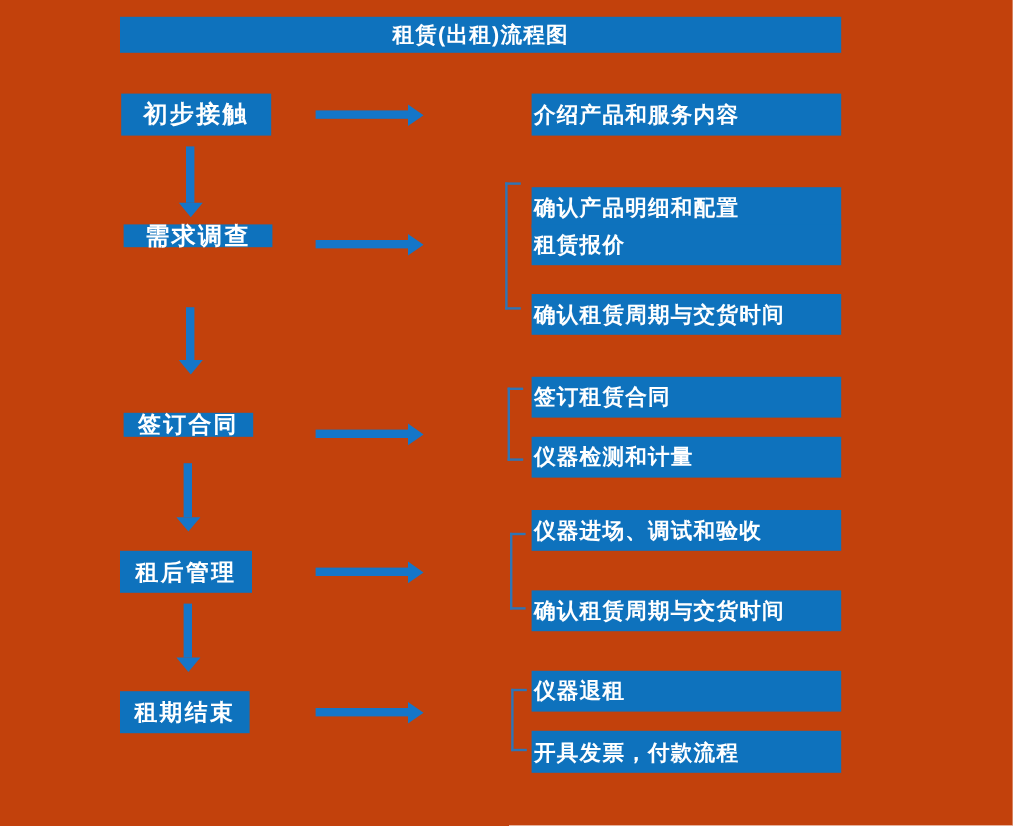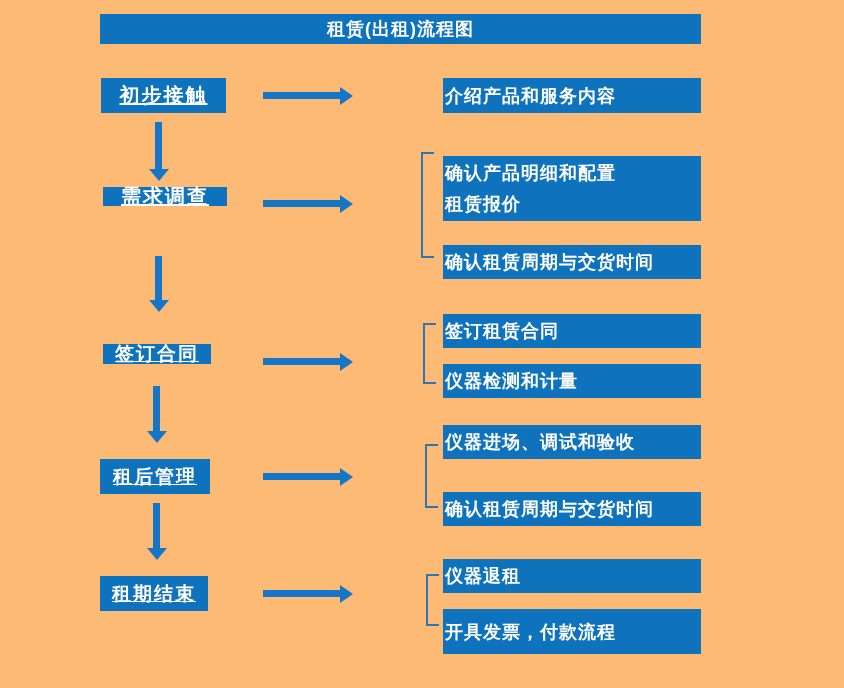--- a/index.html
+++ b/index.html
@@ -1,48 +1,48 @@
 <!DOCTYPE html>
 <html><head>
 <meta charset="utf-8">
 <style>
   * { margin:0; padding:0; box-sizing:border-box; }
   html,body { width:844px; height:688px; background:#ffffff; overflow:hidden;
               font-family:"Liberation Sans", sans-serif; }
-  .canvas { position:relative; width:844px; height:688px; background:#fdba74; }
+  .canvas { position:relative; width:844px; height:688px; background:#c2410c; }
 
   
   .title { position:absolute; left:100px; top:14px; width:601px; height:30px;
            background:#0e72bd; color:#ffffff; font-weight:700; font-size:18px;
            display:flex; align-items:center; justify-content:center; letter-spacing:1px; }
 
   
   .step { position:absolute; background:#0e72bd; color:#ffffff; font-weight:700;
           font-size:20px; display:flex; align-items:center; justify-content:center;
-          letter-spacing:2px;text-decoration:underline; }
+          letter-spacing:2px; }
   .s1 { left:101px; top:78px;  width:125px; height:35px; }
   .s2 { left:103px; top:187px; width:124px; height:19px; }
   .s3 { left:103px; top:344px; width:108px; height:20px; font-size:19px; }
   .s4 { left:100px; top:459px; width:110px; height:35px; font-size:19px; }
   .s5 { left:100px; top:576px; width:108px; height:35px; font-size:19px; }
 
   
   .rbox { position:absolute; left:443px; width:258px; height:34px;
           background:#0e72bd; color:#ffffff; font-weight:700; font-size:18px;
           display:flex; align-items:center; padding-left:2px; letter-spacing:1px; }
   .r1  { top:78px; height:35px; }
   .r2  { top:144px;margin-top:12px; }
   .r3  { top:187px; }
   .r4  { top:245px; }
   .r5  { top:314px; }
   .r6  { top:364px; }
   .r7  { top:425px; }
   .r8  { top:492px; }
   .r9  { top:559px; }
-  .r10 { top:609px; height:45px; }
+  .r10 { top:609px; height:35px; }
 
   
   .harrow { position:absolute; left:263px; width:77px; height:7px; background:#1576c8; }
   .harrow::after { content:""; position:absolute; right:-13px; top:50%;
                    transform:translateY(-50%); width:0; height:0;
                    border-left:13px solid #1576c8;
                    border-top:9px solid transparent; border-bottom:9px solid transparent; }
   .h1 { top:92px; } .h2 { top:200px; } .h3 { top:358px; } .h4 { top:473px; } .h5 { top:590px; }
 
   

